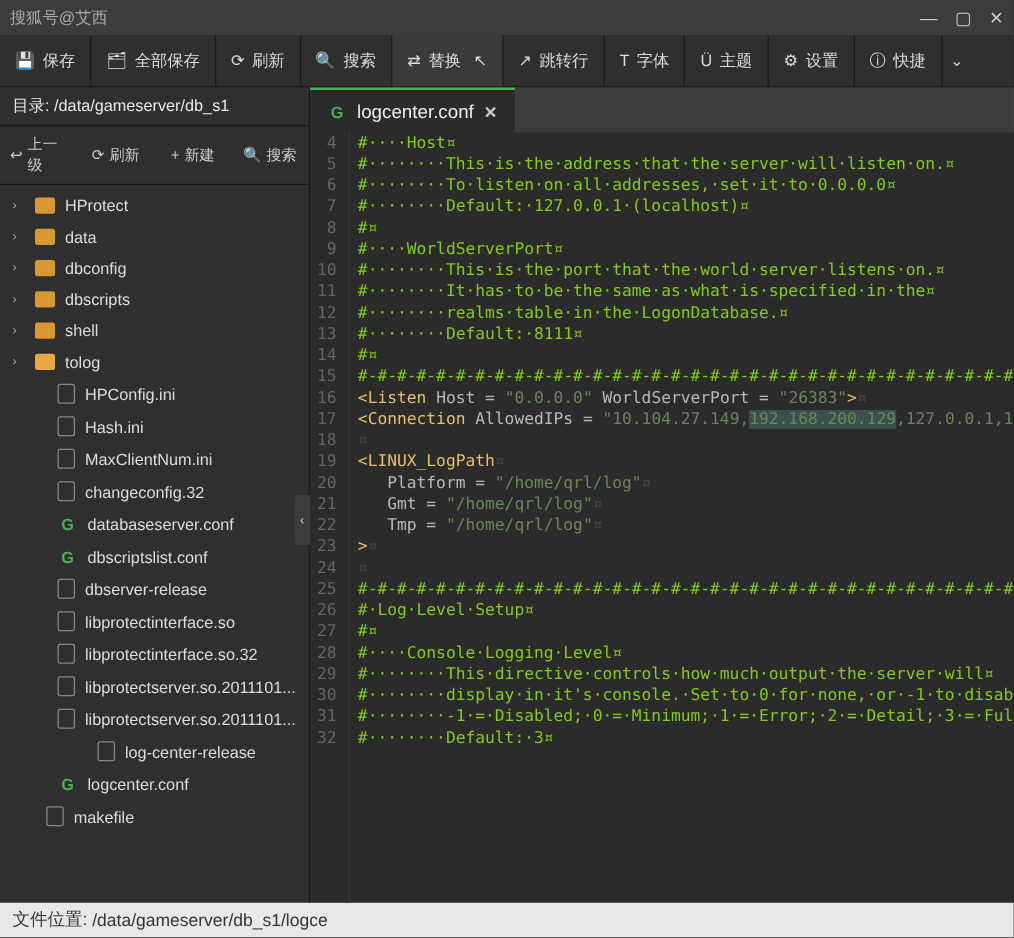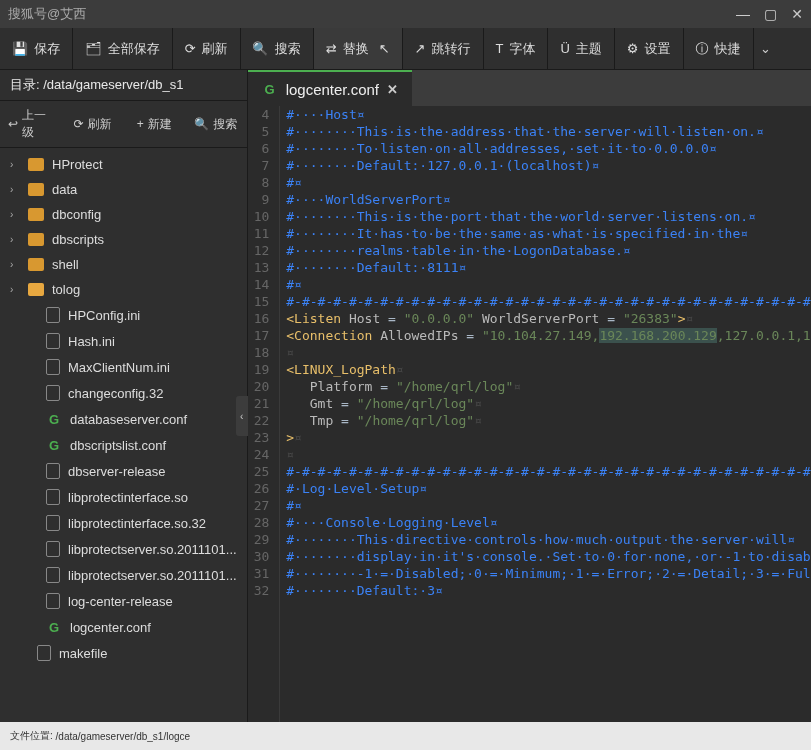--- a/index.html
+++ b/index.html
@@ -28,29 +28,29 @@
 .tab-row { display: flex; background: #3c3c3c; height: 36px; align-items: stretch; }
 .tab { display: flex; align-items: center; gap: 8px; padding: 0 14px; background: #2b2b2b; border-top: 2px solid #4caf50; cursor: pointer; }
 .tab .conf-icon { color: #4caf50; }
 .tab-name { color: #eee; font-size: 15px; font-weight: 500; }
 .tab-close { color: #ccc; font-weight: bold; cursor: pointer; }
 .code-area { flex: 1; display: flex; overflow: auto; font-family: Consolas, monospace; font-size: 13px; }
 .gutter { background: #2b2b2b; color: #666; text-align: right; padding: 0 10px 0 6px; user-select: none; border-right: 1px solid #3a3a3a; }
 .gutter div { height: 17px; line-height: 17px; }
 .code { flex: 1; padding: 0 6px; white-space: pre; color: #a9b7c6; }
 .code .line { height: 17px; line-height: 17px; }
-.c-comment { color: #3b82f6; }
+.c-comment { color: #84cc16; }
 .c-tag { color: #e8bf6a; }
 .c-attr { color: #bababa; }
 .c-eq { color: #a9b7c6; }
 .c-str { color: #6a8759; }
 .c-hl { background: #3b514d; }
 .c-ws { color: #4a4a4a; }
 .collapse-handle { position: absolute; left: -12px; top: 50%; width: 12px; height: 40px; background: #3c3c3c; border-radius: 3px 0 0 3px; display: flex; align-items: center; justify-content: center; color: #ccc; cursor: pointer; font-size: 10px; }
-.statusbar { height: 28px; background: #e8e8e8; color: #333; display: flex; align-items: center; padding: 0 10px; font-size: 10px; }
+.statusbar { height: 28px; background: #e8e8e8; color: #333; display: flex; align-items: center; padding: 0 10px; font-size: 14px; }
 ::-webkit-scrollbar { width: 10px; height: 10px; }
 ::-webkit-scrollbar-track { background: #2b2b2b; }
 ::-webkit-scrollbar-thumb { background: #555; border-radius: 5px; }
 </style>
 </head>
 <body>
 
 <div class="titlebar">
   <div class="titlebar-left">搜狐号@艾西</div>
   <div class="titlebar-right">
@@ -208,21 +208,21 @@
         <div class="tree-item" style="padding-left: 28px;">
           <span style="width: 10px;"></span>
           <span class="file-icon"></span>
           <span>libprotectserver.so.2011101...</span>
         </div>
         <div class="tree-item" style="padding-left: 28px;">
           <span style="width: 10px;"></span>
           <span class="file-icon"></span>
           <span>libprotectserver.so.2011101...</span>
         </div>
-        <div class="tree-item" style="padding-left: 28px;">
+        <div class="tree-item" style="padding-left: 28px; justify-content: center;">
           <span style="width: 10px;"></span>
           <span class="file-icon"></span>
           <span>log-center-release</span>
         </div>
         <div class="tree-item" style="padding-left: 28px;">
           <span style="width: 10px;"></span>
           <span class="conf-icon">G</span>
           <span>logcenter.conf</span>
         </div>
         <div class="tree-item" style="padding-left: 19px;">

